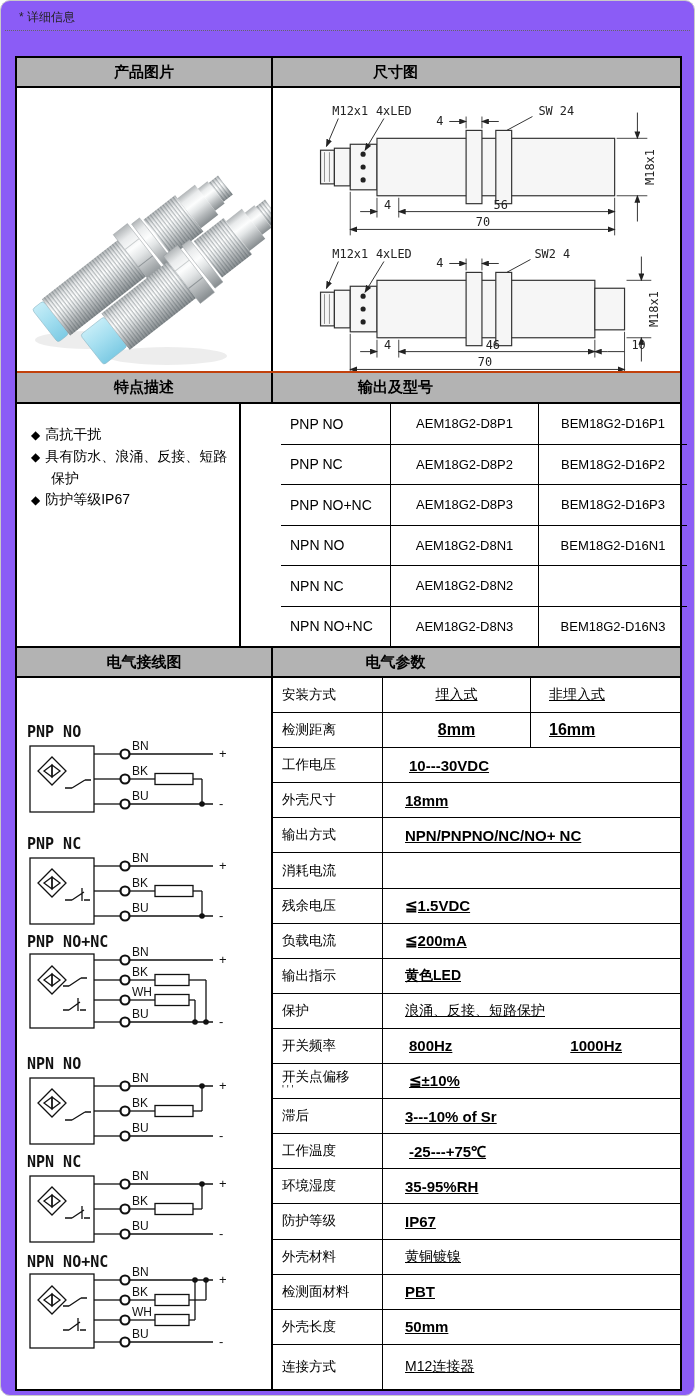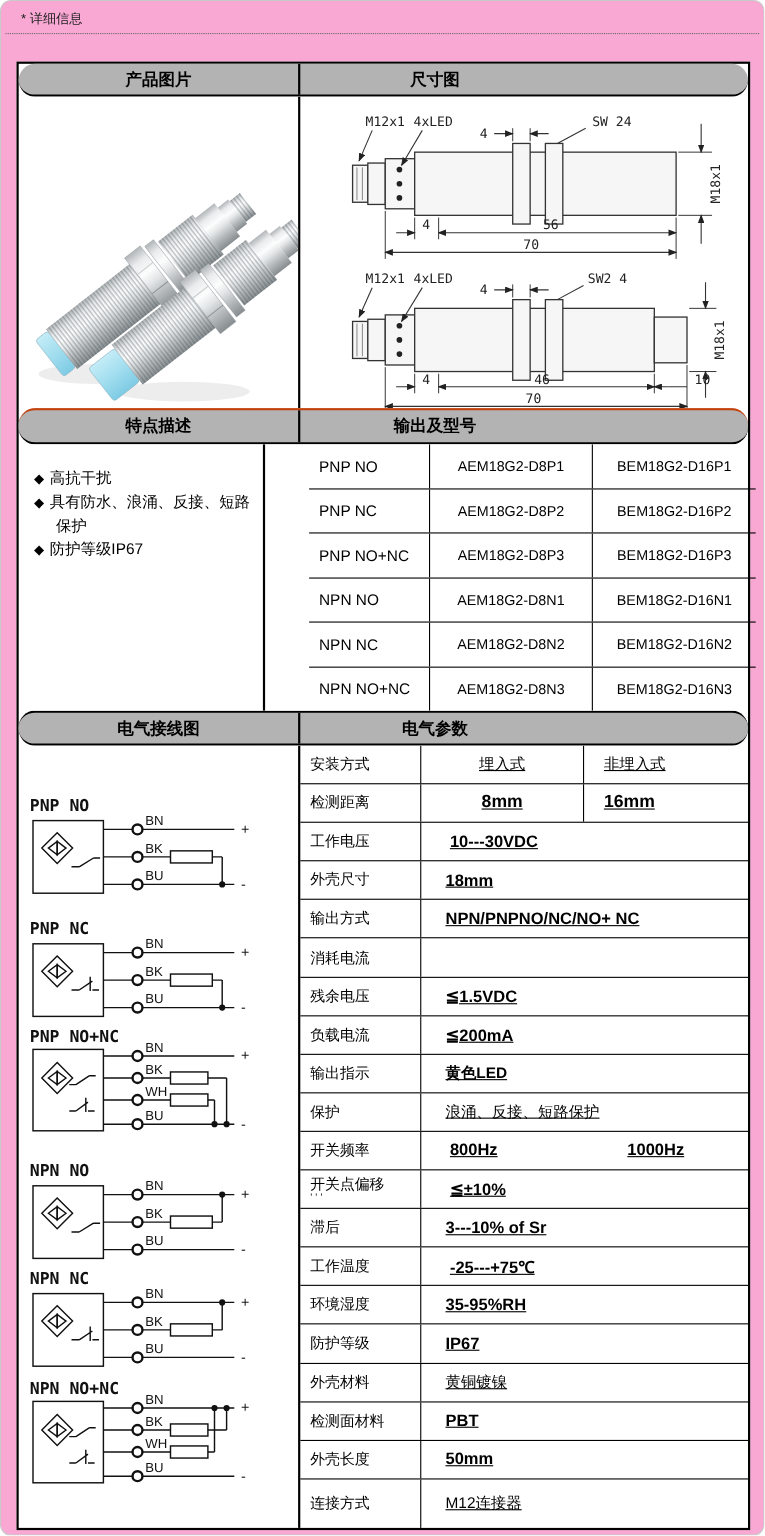--- a/index.html
+++ b/index.html
@@ -1,23 +1,23 @@
 <!DOCTYPE html>
 <html><head>
 <meta charset="utf-8">
 <style>
   html,body{margin:0;padding:0;background:#fff;}
-  .sheet{position:relative;width:695px;height:1396px;background:#f9a8d4;border:1px solid #c9c9c9;border-radius:10px;box-sizing:border-box;overflow:hidden;font-family:"Liberation Sans",sans-serif;color:#000;}
+  .sheet{position:relative;width:695px;height:1396px;background:#8b5cf6;border:1px solid #c9c9c9;border-radius:10px;box-sizing:border-box;overflow:hidden;font-family:"Liberation Sans",sans-serif;color:#000;}
   .pagetitle{position:absolute;left:18px;top:8px;font-size:12px;color:#222;}
   .dotline{position:absolute;left:4px;right:4px;top:29px;border-top:1px dotted #666;height:0;}
   .bigtable{position:absolute;left:14px;top:55px;width:667px;height:1335px;border:2px solid #000;box-sizing:border-box;background:#fff;}
   .trow{position:relative;display:flex;width:663px;box-sizing:border-box;}
   .lcol{width:256px;box-sizing:border-box;border-right:2px solid #000;}
   .rcol{width:407px;box-sizing:border-box;}
-  .sechdr{background:#b3b3b3;border-bottom:2px solid #000;border-radius:15px;}
+  .sechdr{background:#b3b3b3;border-bottom:2px solid #000;}
   .sechdr .lcol,.sechdr .rcol{display:flex;align-items:center;font-weight:bold;font-size:15px;}
   .sechdr .lcol{justify-content:center;}
   .rh{display:block;width:245px;text-align:center;}
   .bt2{border-top:0;}
   
   .row-photo{height:283px;}
   .row-photo .lcol,.row-photo .rcol{position:relative;overflow:hidden;}
   
   .row-models{height:242px;gap:40px;}
   .features{padding:20px 10px 0 14px;font-size:14px;line-height:21px;}
@@ -263,21 +263,20 @@
               <div class="mcell last">BEM18G2-D16P3</div>
             </div>
           <div class="mrow">
               <div class="mtype">NPN NO</div>
               <div class="mcell">AEM18G2-D8N1</div>
               <div class="mcell last">BEM18G2-D16N1</div>
             </div>
           <div class="mrow">
               <div class="mtype">NPN NC</div>
               <div class="mcell">AEM18G2-D8N2</div>
-              <div class="mcell last">BEM18G2-D16N2</div>
             </div>
           <div class="mrow">
               <div class="mtype">NPN NO+NC</div>
               <div class="mcell">AEM18G2-D8N3</div>
               <div class="mcell last">BEM18G2-D16N3</div>
             </div>
         </div>
       </div>
     </div>
 

